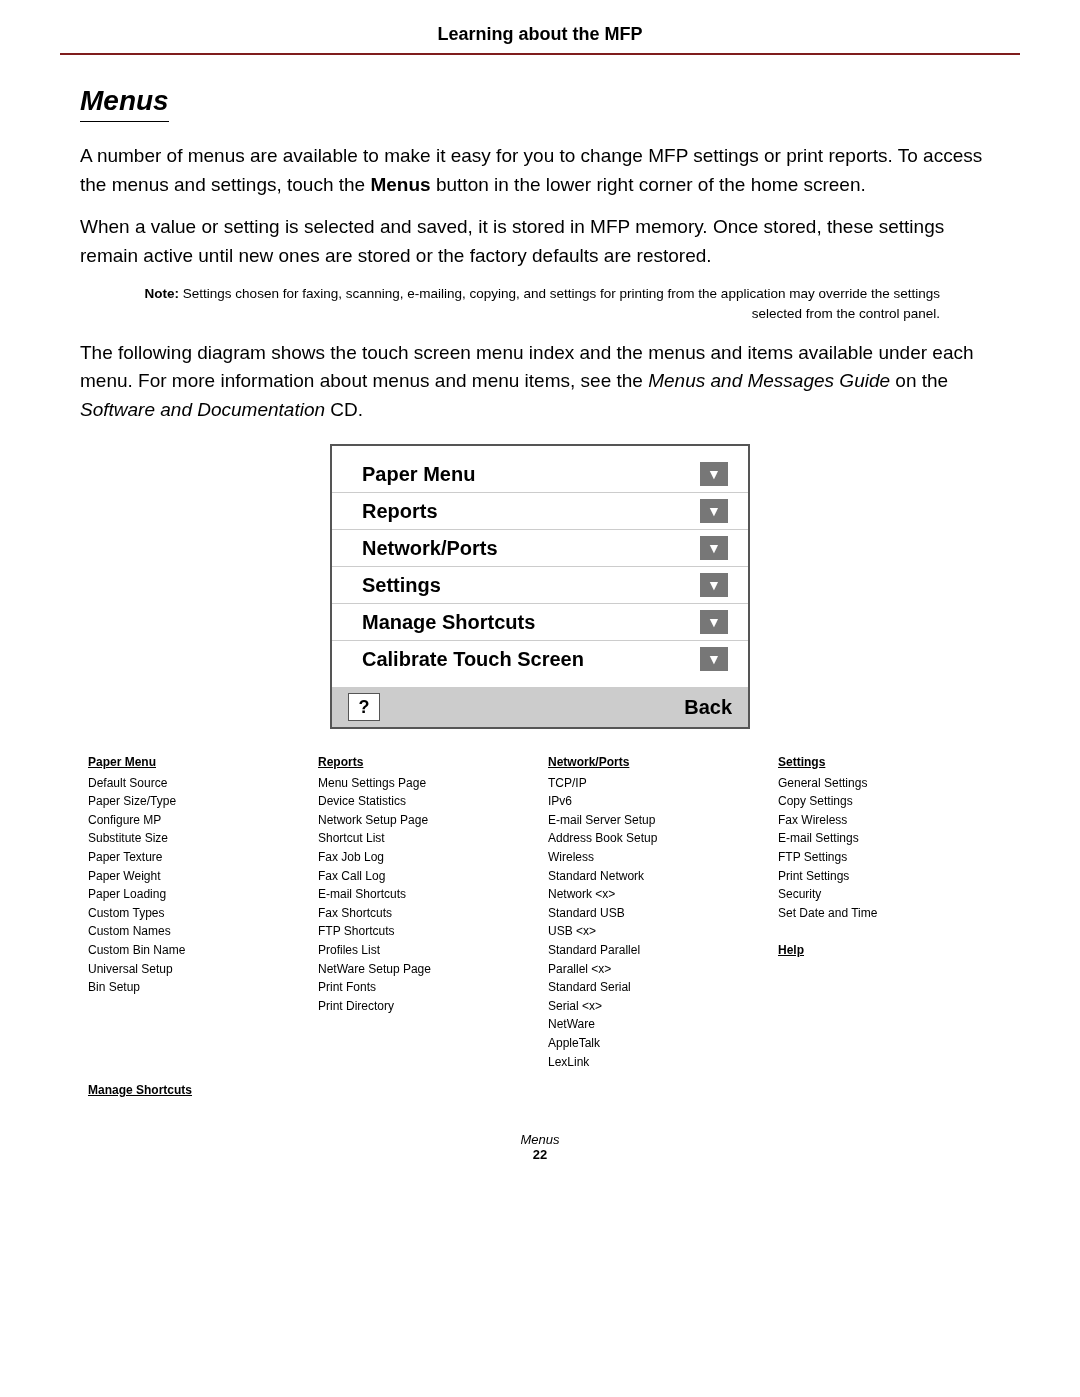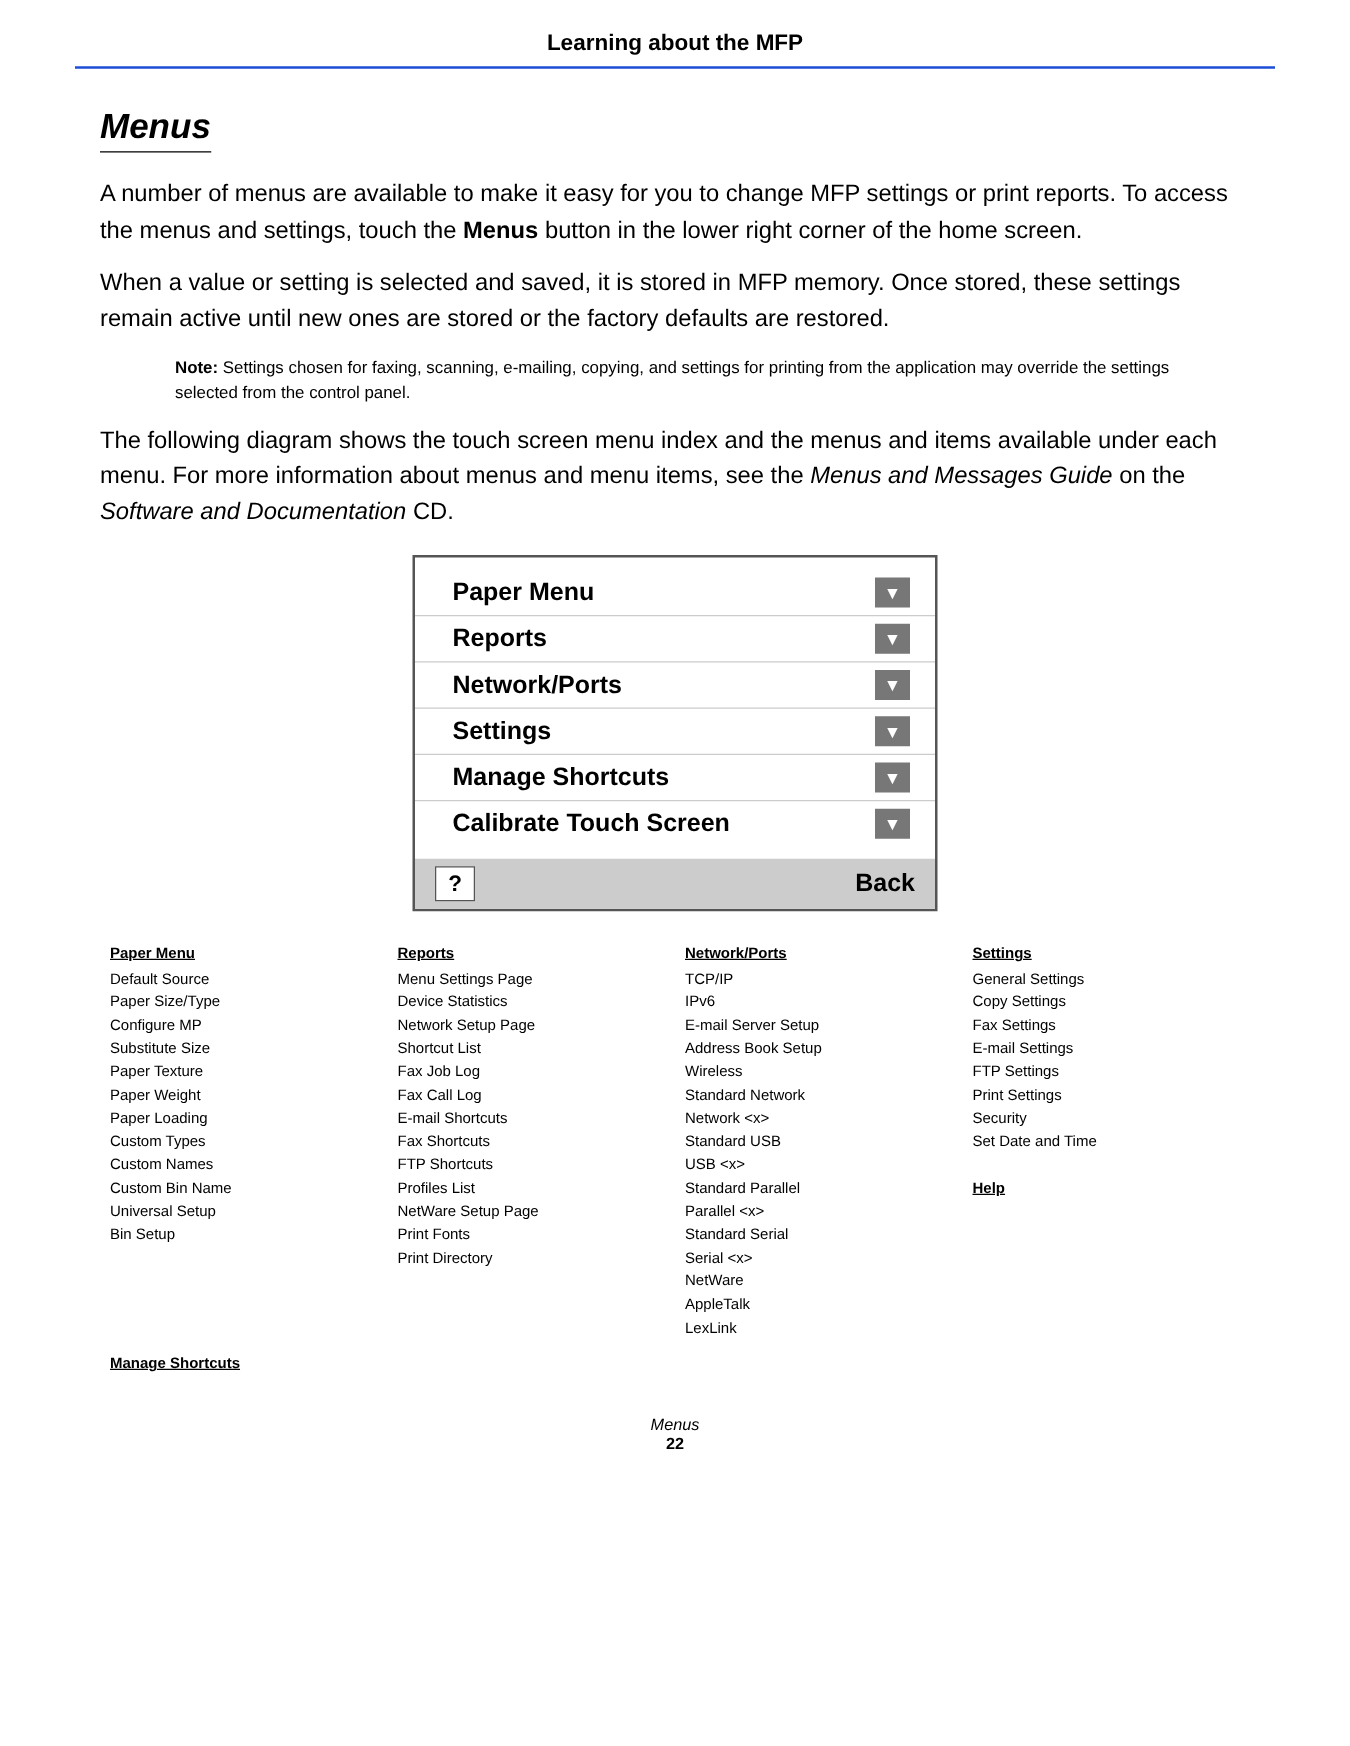--- a/index.html
+++ b/index.html
@@ -9,21 +9,21 @@
       width: 1080px;
       min-height: 1397px;
       padding: 0;
       color: #000;
     }
 
     
     .page-header {
       text-align: center;
       padding: 24px 40px 8px;
-      border-bottom: 2px solid #1d4ed8;
+      border-bottom: 2px solid #7f1d1d;
       margin: 0 60px;
     }
     .page-header-title {
       font-size: 18px;
       font-weight: bold;
     }
 
     
     .content {
       padding: 30px 80px;
@@ -44,20 +44,21 @@
     .body-text {
       font-size: 19px;
       line-height: 1.5;
       margin-bottom: 14px;
     }
 
     .note-block {
       margin: 0 60px 14px;
       font-size: 13.5px;
       line-height: 1.5;
+      text-align: right;
     }
 
     .note-label {
       font-weight: bold;
     }
 
     
     .menu-diagram {
       border: 2px solid #555;
       margin: 20px auto;
@@ -307,21 +308,21 @@
           <div class="ref-item">AppleTalk</div>
           <div class="ref-item">LexLink</div>
         </div>
     </div>
 
     <div class="ref-col">
       <div class="ref-col-header">Settings</div>
       <div id="col4-items">
           <div class="ref-item">General Settings</div>
           <div class="ref-item">Copy Settings</div>
-          <div class="ref-item">Fax Settings</div>
+          <div class="ref-item">Fax Wireless</div>
           <div class="ref-item">E-mail Settings</div>
           <div class="ref-item">FTP Settings</div>
           <div class="ref-item">Print Settings</div>
           <div class="ref-item">Security</div>
           <div class="ref-item">Set Date and Time</div>
         </div>
       <br>
       <div class="ref-col-header">Help</div>
     </div>
 

